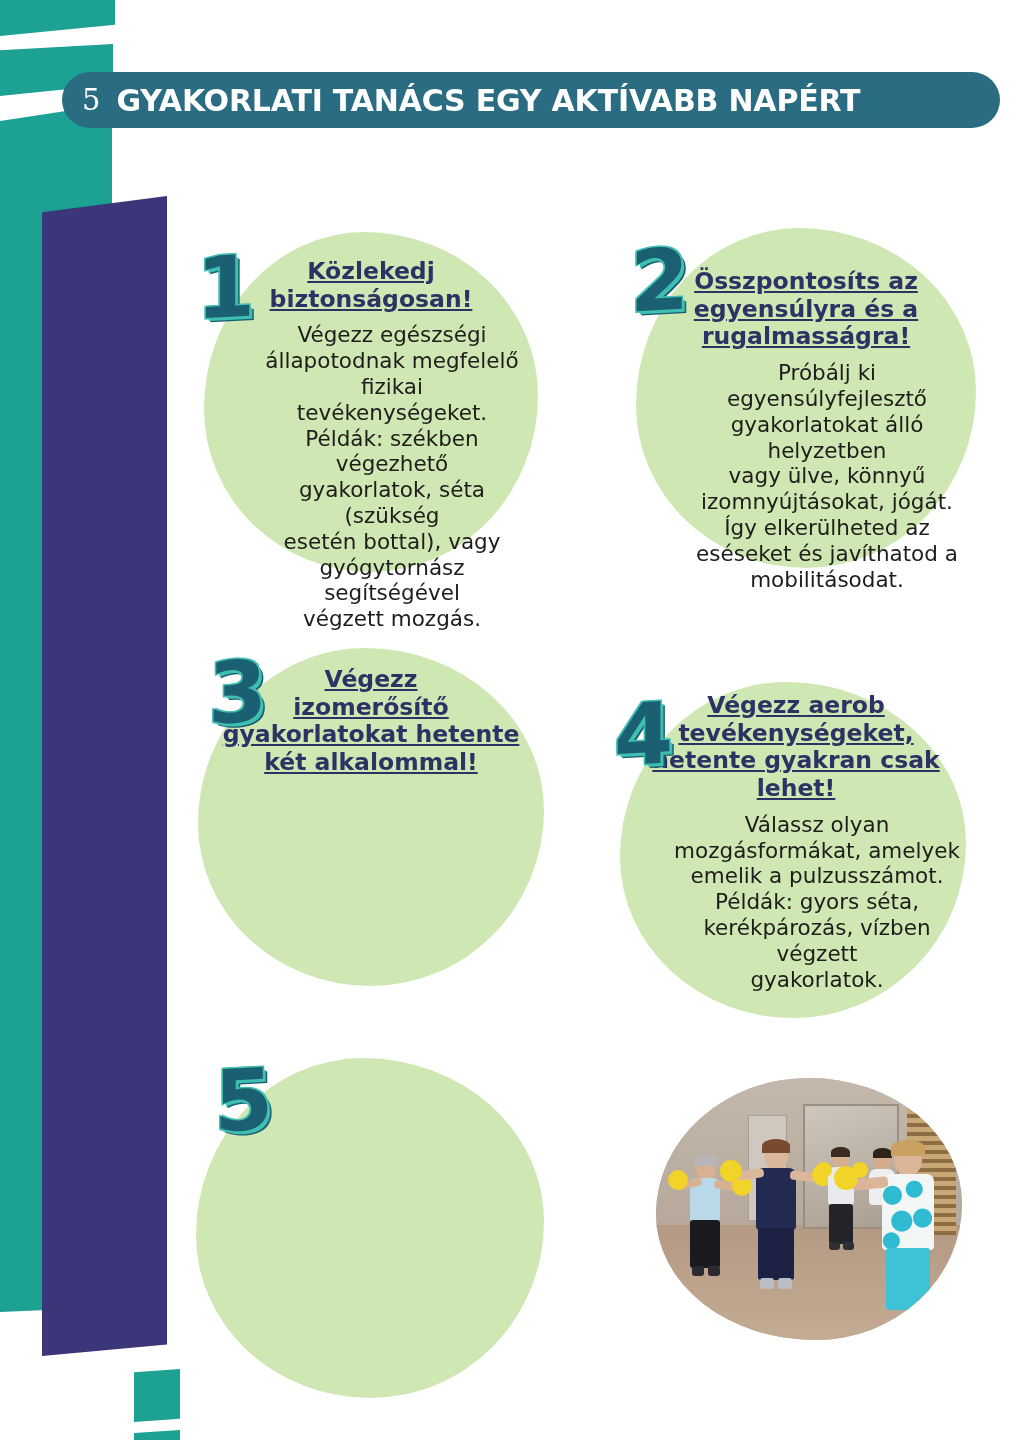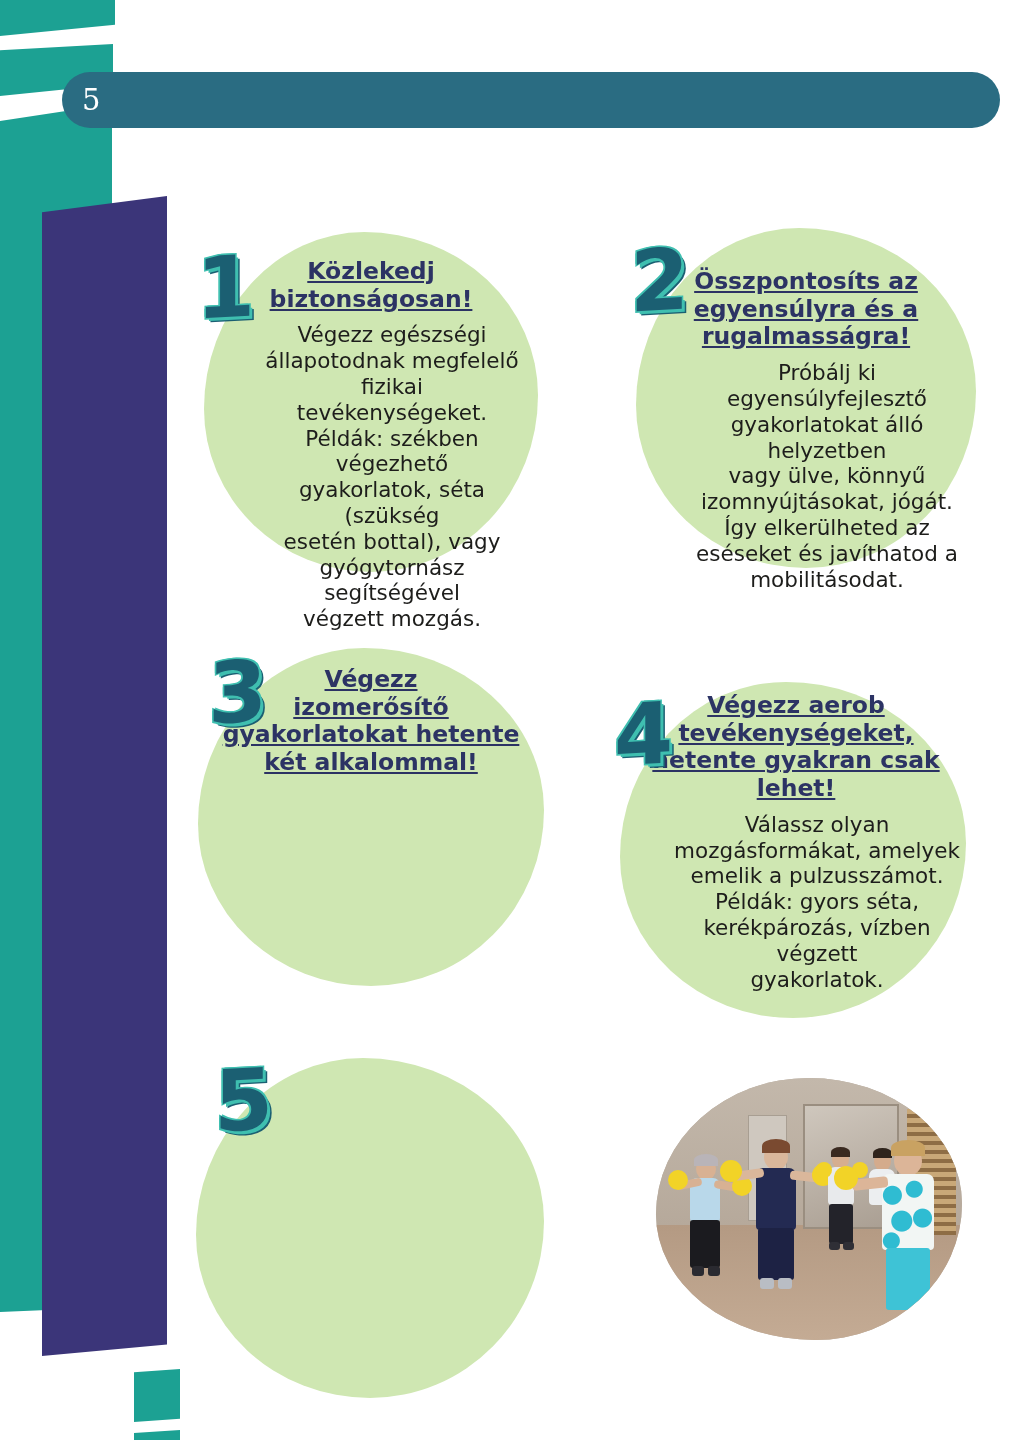--- a/index.html
+++ b/index.html
@@ -142,20 +142,21 @@
 
   <div class="deco-teal-top"></div>
   <div class="deco-teal-mid"></div>
   <div class="deco-teal-long"></div>
   <div class="deco-navy"></div>
   <div class="deco-teal-block1"></div>
   <div class="deco-teal-block2"></div>
 
   <div class="header-bar">
     <span class="header-num">5</span>
+    <span class="header-title">GYAKORLATI TANÁCS EGY AKTÍVABB NAPÉRT</span>
   </div>
 
   <div class="tip" id="tip1">
     <div class="blob"></div>
     <div class="tip-body">
       <div class="tip-head">Közlekedj
 biztonságosan!</div>
       <div class="tip-text">Végezz egészségi
 állapotodnak megfelelő fizikai
 tevékenységeket.

